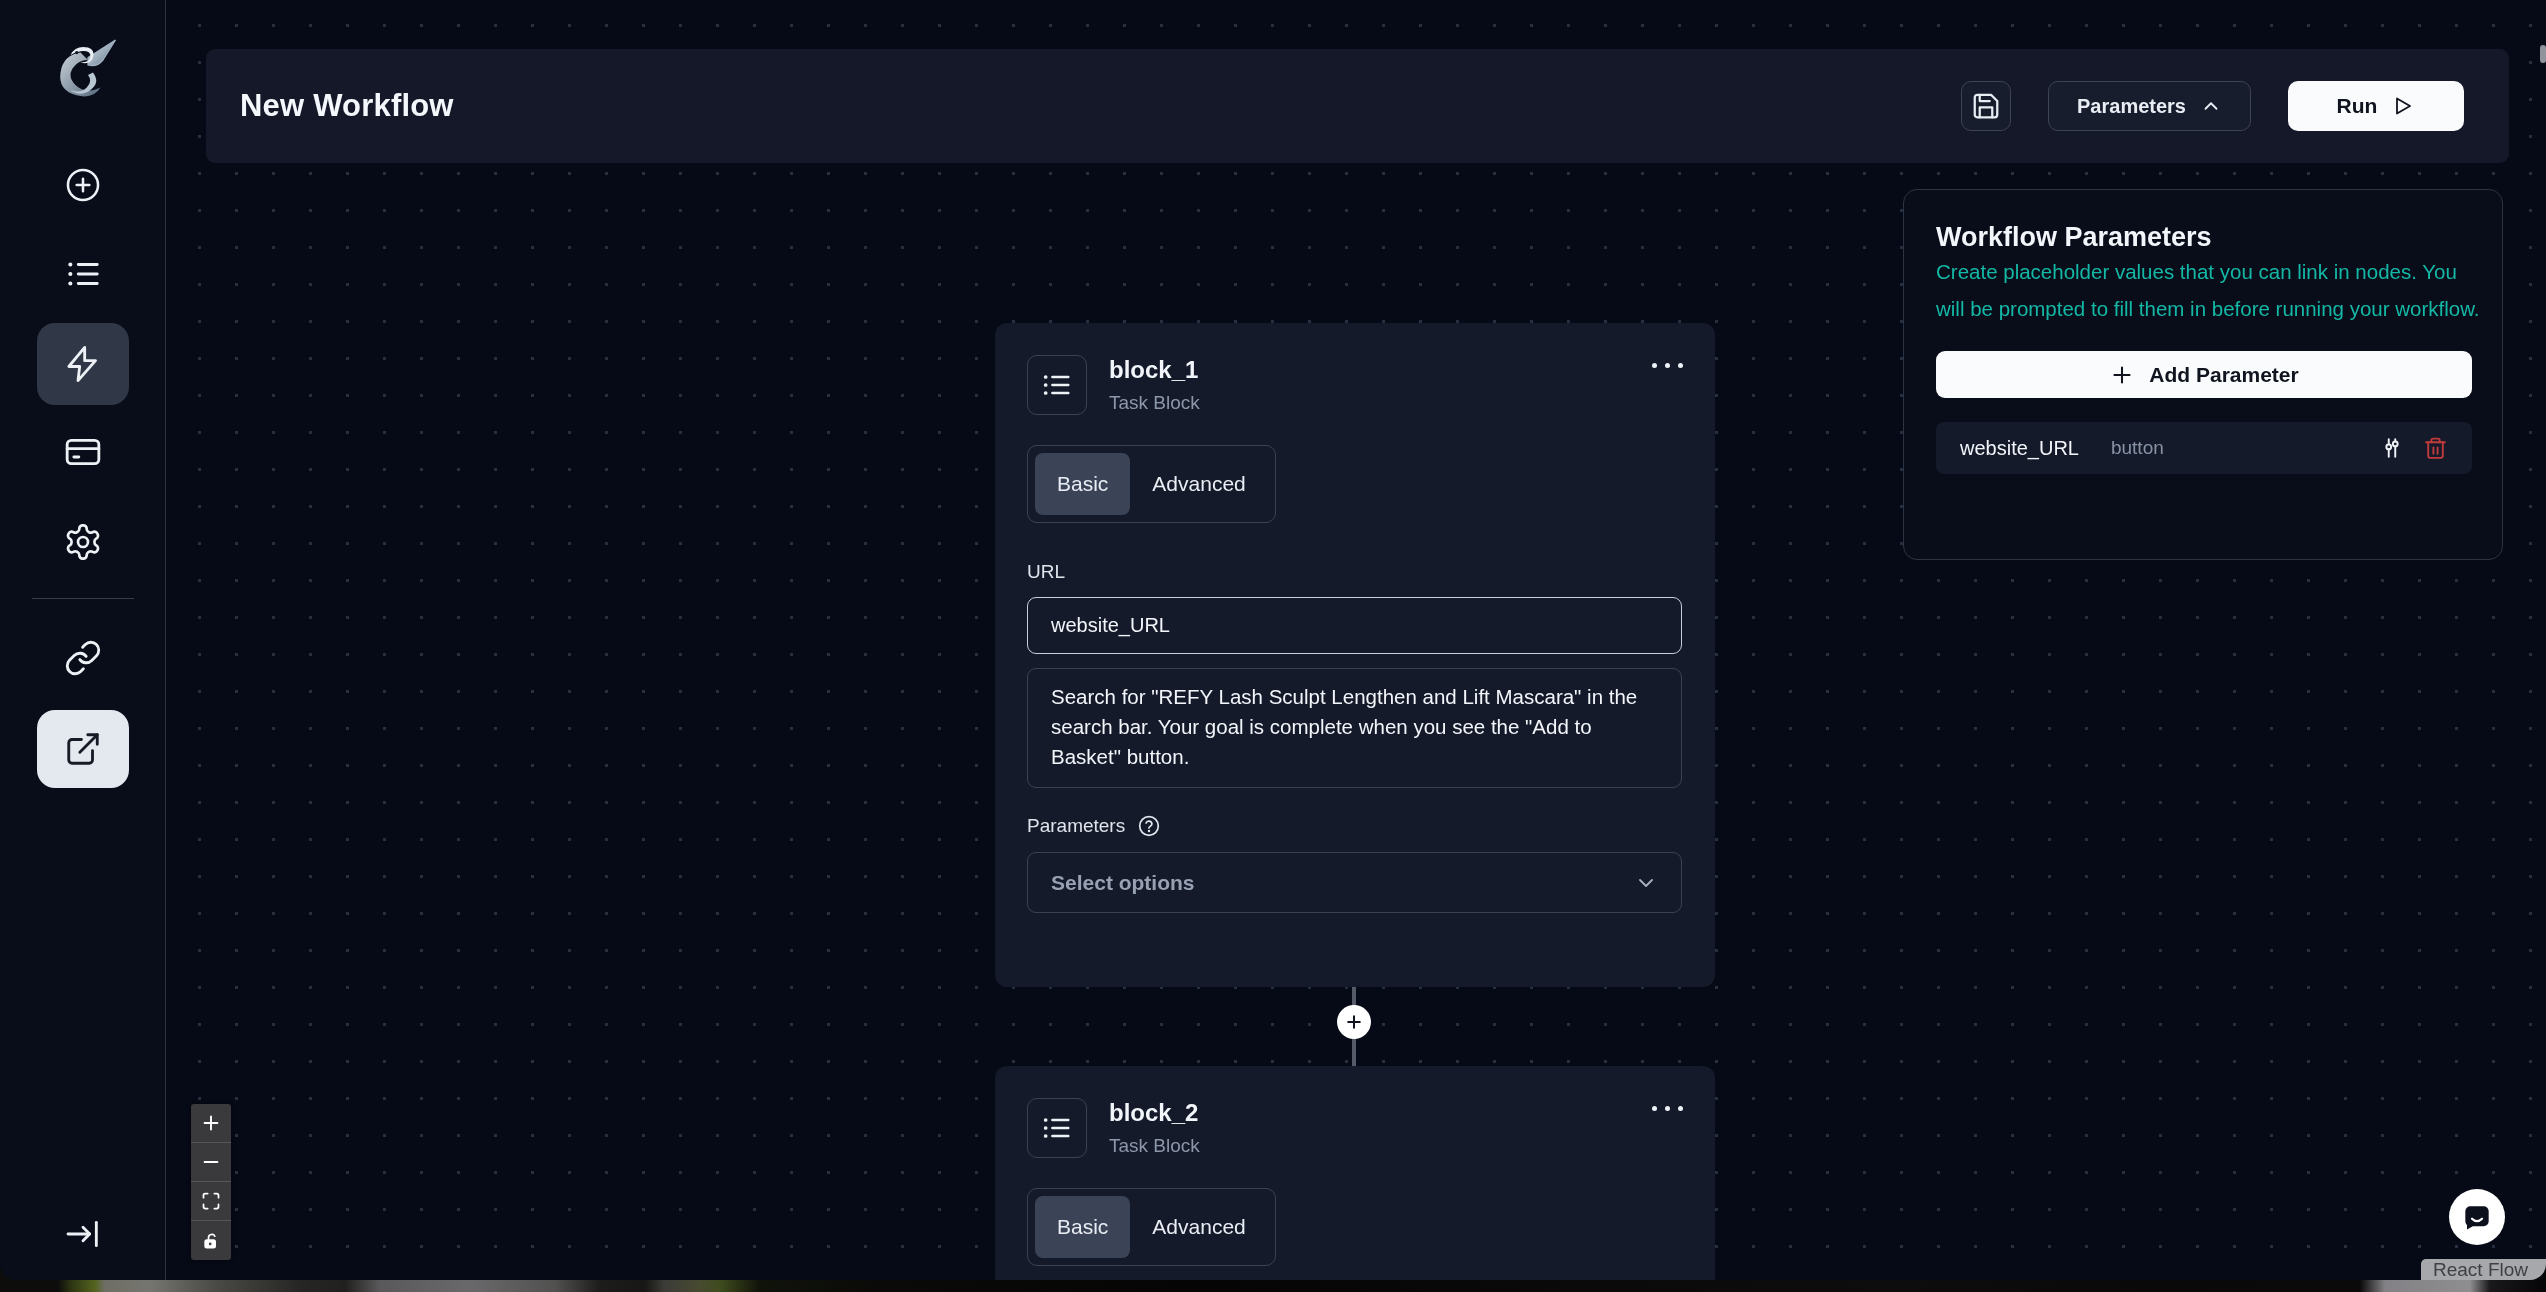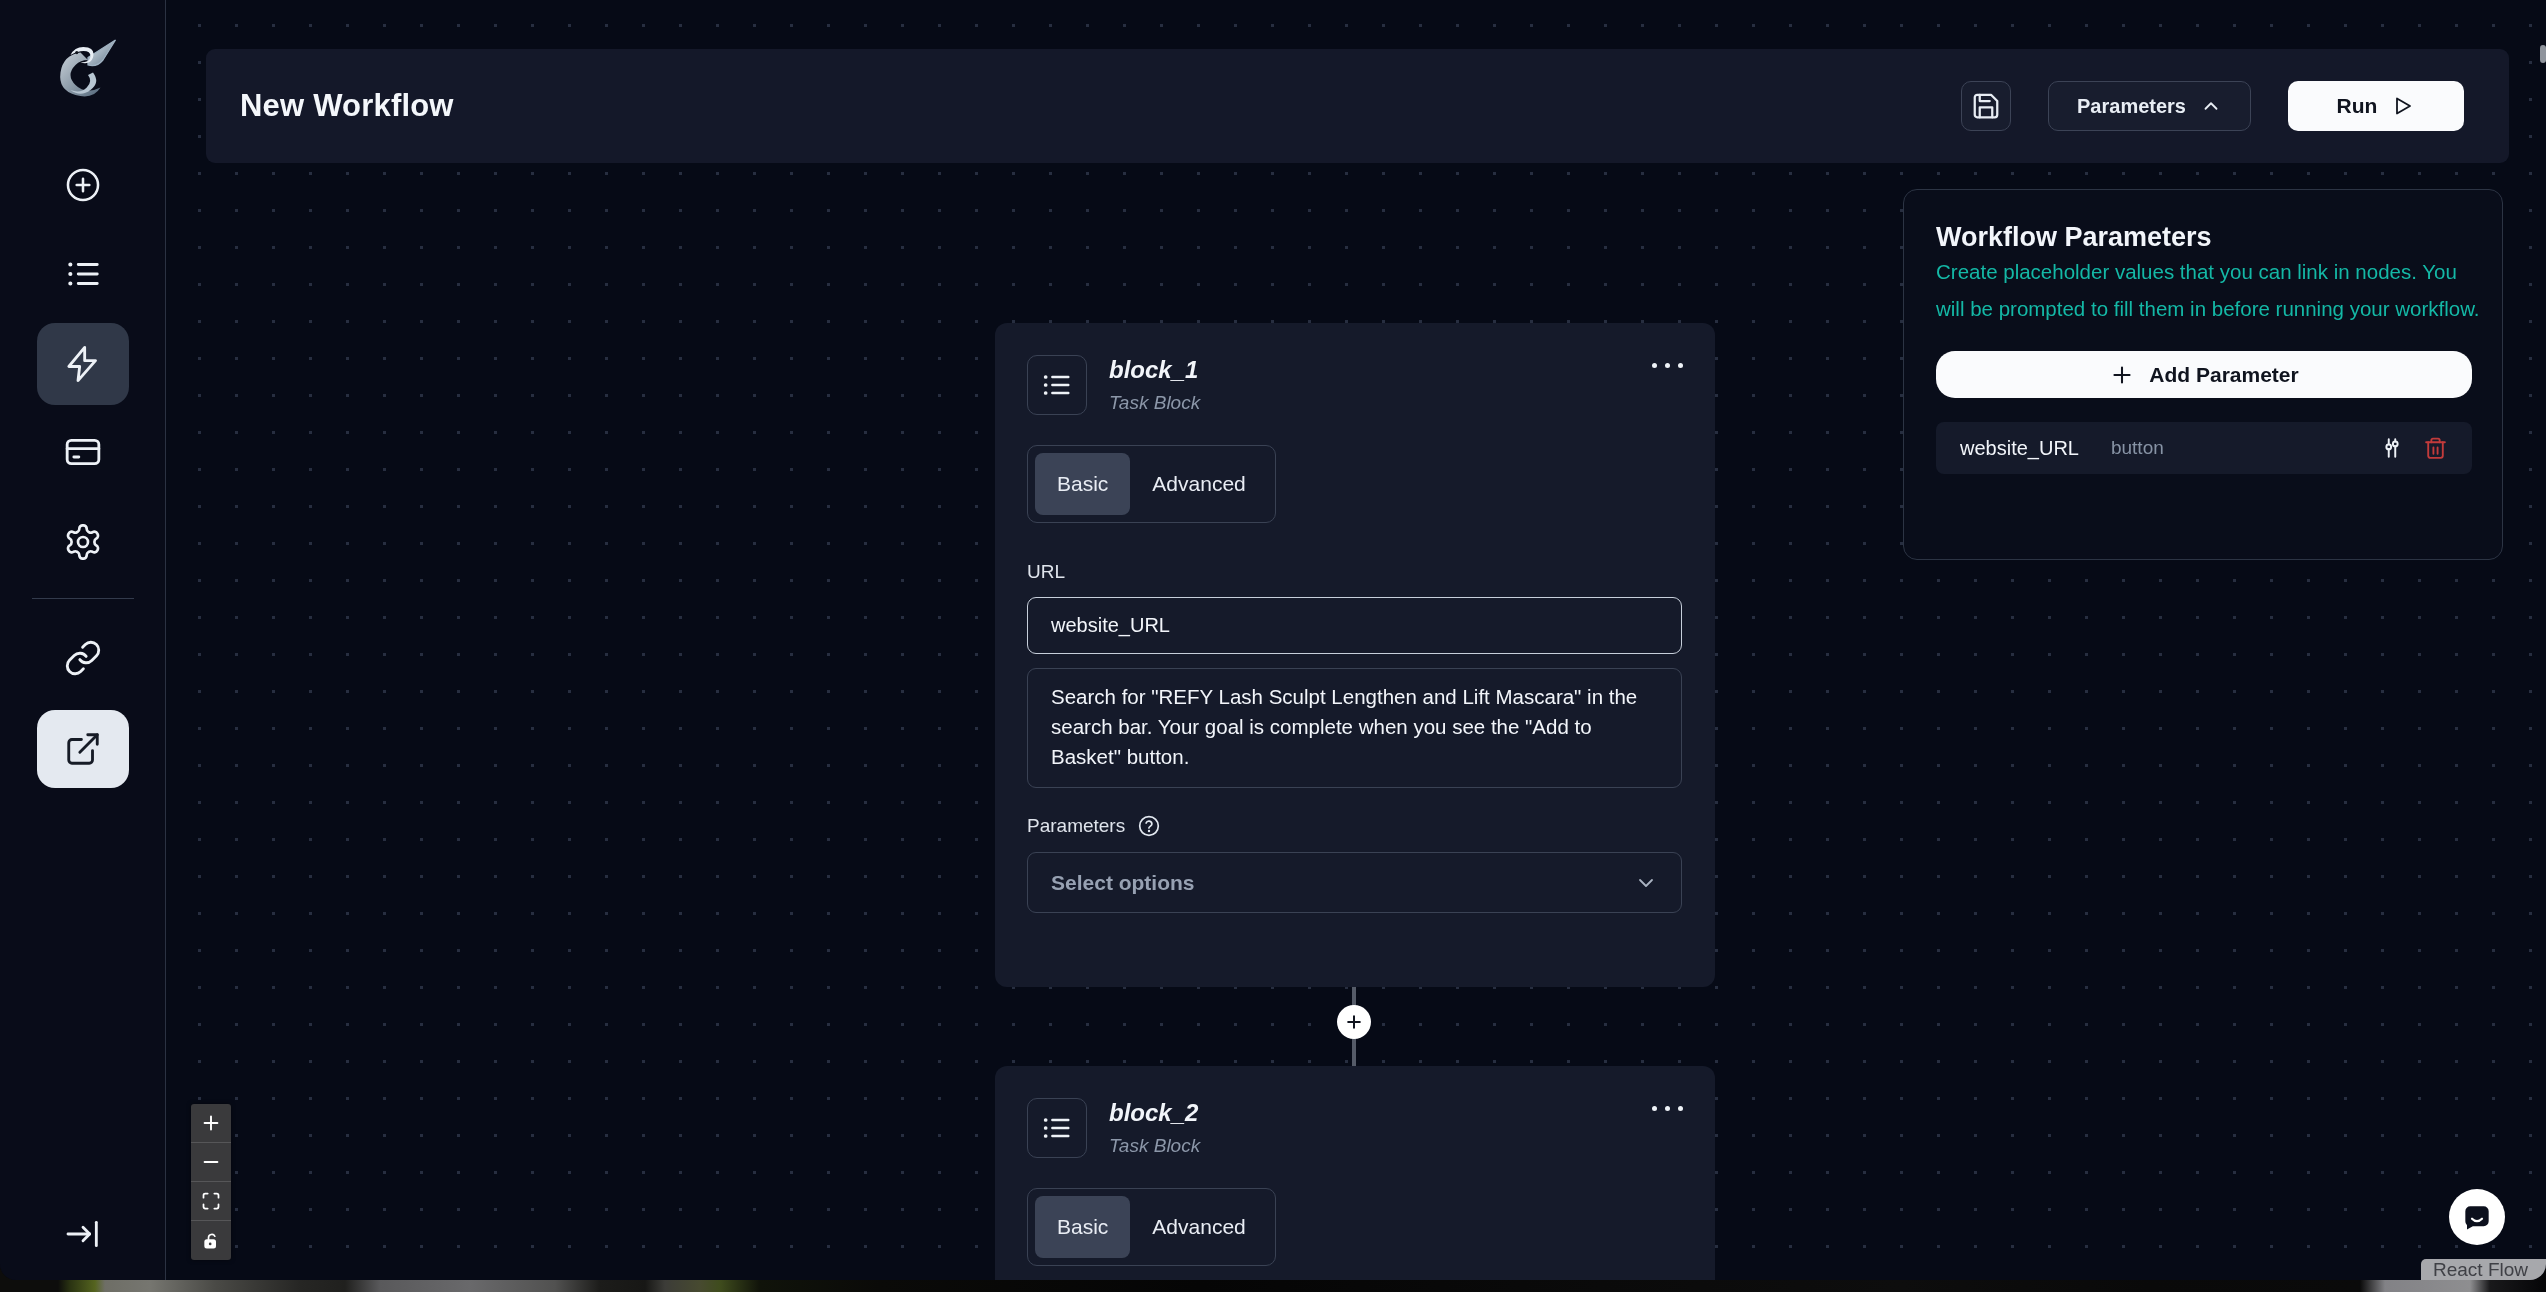--- a/index.html
+++ b/index.html
@@ -48,21 +48,21 @@
     color:#10141f; font-size:21px; font-weight:700; display:flex; align-items:center; justify-content:center;
     gap:14px; border:none; cursor:pointer; }
 
   
   .node { position:absolute; width:720px; background:#151a2a; border-radius:12px; padding:32px; }
   .node-1 { left:829px; top:323px; height:664px; }
   .node-2 { left:829px; top:1066px; height:260px; }
   .node-head { display:flex; align-items:flex-start; }
   .node-iconbox { width:60px; height:60px; border-radius:10px; border:1.5px solid #3a4254;
     display:flex; align-items:center; justify-content:center; color:#eef2f7; flex:0 0 auto; }
-  .node-titles { margin-left:22px;font-style:italic; }
+  .node-titles { margin-left:22px; }
   .node-title { font-size:24px; font-weight:700; color:#f2f5fa; line-height:30px; }
   .node-sub { font-size:19px; color:#8c97a9; margin-top:7px; }
   .node-menu { margin-left:auto; color:#eef2f7; display:flex; gap:8px; padding-top:8px; cursor:pointer; }
   .node-menu i { width:5px; height:5px; border-radius:50%; background:#eef2f7; display:block; }
 
   .tabs { margin-top:30px; width:249px; height:78px; border:1.5px solid #3a4254; border-radius:10px;
     display:flex; align-items:center; padding:7px; }
   .tab { height:62px; display:flex; align-items:center; justify-content:center; font-size:21px;
     color:#e9edf4; cursor:pointer; border-radius:8px; padding:0 22px; }
   .tab.active { background:#3b4356; font-weight:400; }
@@ -80,21 +80,21 @@
   
   .edge-line { position:absolute; left:1186px; top:987px; width:4px; height:80px; background:#555b68; }
   .edge-plus { position:absolute; left:1171px; top:1005px; width:34px; height:34px; border-radius:50%;
     background:#ffffff; color:#10141f; display:flex; align-items:center; justify-content:center; cursor:pointer; }
 
   
   .wf-panel { position:absolute; left:1737px; top:189px; width:600px; height:371px;
     background:#090d1a; border:1.5px solid #2c3444; border-radius:14px; padding:32px; }
   .wf-title { font-size:27px; font-weight:700; color:#f2f5fa; }
   .wf-desc { font-size:20.5px; line-height:37px; color:#14b8a6; width:545px; }
-  .wf-add { margin-top:24px; width:536px; height:47px; border-radius:19px; background:#fafbfd; border:none;
+  .wf-add { margin-top:24px; width:536px; height:47px; border-radius:9px; background:#fafbfd; border:none;
     color:#10141f; font-size:21px; font-weight:700; display:flex; align-items:center; justify-content:center;
     gap:14px; cursor:pointer; }
   .wf-row { margin-top:24px; width:536px; height:52px; border-radius:8px; background:#151a2a;
     display:flex; align-items:center; padding:0 24px; }
   .wf-row-key { font-size:20px; color:#f2f5fa; }
   .wf-row-type { font-size:19px; color:#8793a5; margin-left:32px; }
   .wf-row-icons { margin-left:auto; display:flex; align-items:center; gap:18px; }
 
   
   .rf-controls { position:absolute; left:25px; top:1104px; width:40px; background:#3a3a3c;

